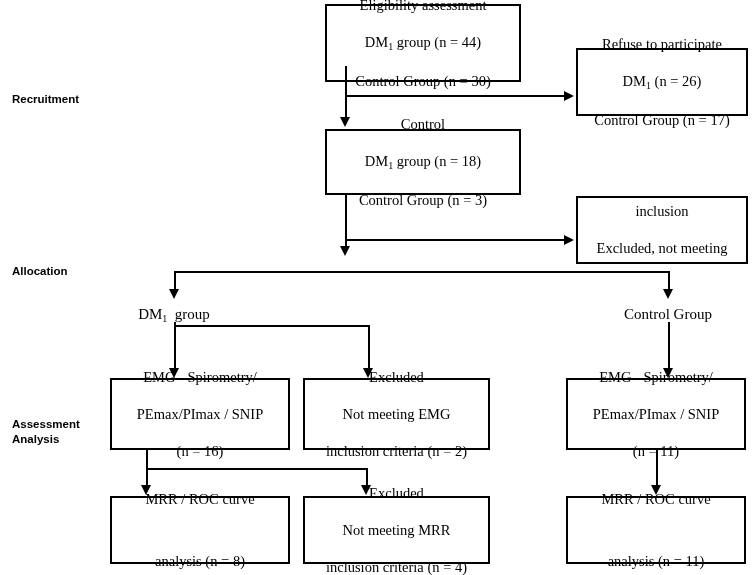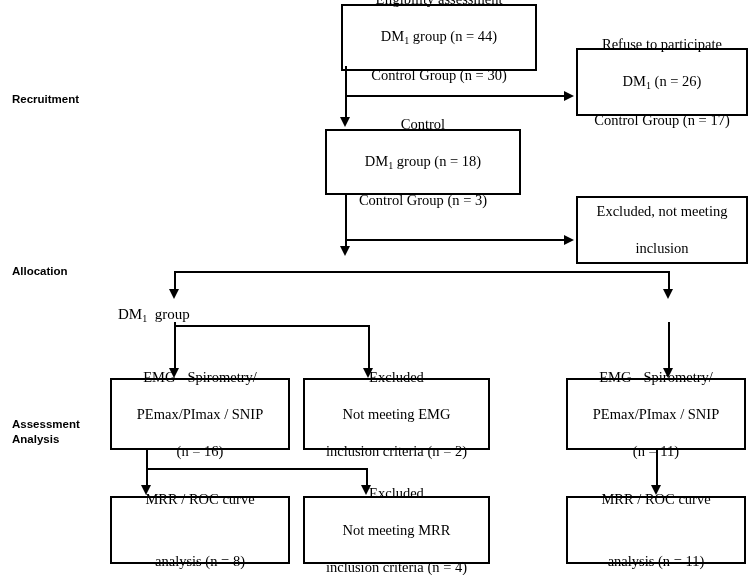--- a/index.html
+++ b/index.html
@@ -42,21 +42,21 @@
     white-space: pre-line;
     padding: 2px 4px;
   }
   
   .plain-label {
     position: absolute;
     font-size: 15px;
     line-height: 18px;
     color: #000000;
     white-space: pre;
-    text-align: left;
+    text-align: center;
   }
   
   .vline {
     position: absolute;
     width: 0;
     border-left: 2px solid #000000;
   }
   .hline {
     position: absolute;
     height: 0;
@@ -90,21 +90,21 @@
 
 <div id="canvas">
 
   <div class="stage-label" style="left:12px; top:92px;">Recruitment</div>
 
   <div class="stage-label" style="left:12px; top:264px;">Allocation</div>
 
   <div class="stage-label" style="left:12px; top:417px;">Assessment
 Analysis</div>
 
-  <div class="box" style="left:325px; top:4px; width:196px; height:67px;margin-left:16px;">
+  <div class="box" style="left:325px; top:4px; width:196px; height:78px;">
     <div>
       <div>Eligibility assessment</div>
       <div><span>DM</span><sub>1</sub><span>  group (n = 44)</span></div>
       <div>Control Group (n = 30)</div>
     </div>
   </div>
 
   <div class="box" style="left:576px; top:48px; width:172px; height:68px;font-family:Liberation Serif, serif;">
     <div>
       <div>Refuse to participate</div>
@@ -116,22 +116,22 @@
   <div class="box" style="left:325px; top:129px; width:196px; height:66px;">
     <div>
       <div>Control</div>
       <div><span>DM</span><sub>1</sub><span> group (n = 18)</span></div>
       <div>Control Group (n = 3)</div>
     </div>
   </div>
 
   <div class="box" style="left:576px; top:196px; width:172px; height:68px;">
     <div>
+      <div>inclusion</div>
       <div>Excluded, not meeting</div>
-      <div>inclusion</div>
     </div>
   </div>
 
   <div class="vline" style="left:345px; top:66px; height:52px;"></div>
   <div class="arrow-down" style="left:340px; top:117px;"></div>
 
   <div class="hline" style="left:345px; top:95px; width:220px;"></div>
   <div class="arrow-right" style="left:564px; top:91px;"></div>
 
   <div class="vline" style="left:345px; top:195px; height:52px;"></div>
@@ -143,20 +143,21 @@
   <div class="hline" style="left:174px; top:271px; width:496px;"></div>
 
   <div class="vline" style="left:174px; top:271px; height:20px;"></div>
   <div class="arrow-down" style="left:169px; top:289px;"></div>
 
   <div class="vline" style="left:668px; top:271px; height:20px;"></div>
   <div class="arrow-down" style="left:663px; top:289px;"></div>
 
   <div class="plain-label" style="left:118px; top:305px; width:112px;"><span>DM</span><sub>1</sub><span>  group</span></div>
 
+  <div class="plain-label" style="left:612px; top:305px; width:112px;">Control Group</div>
 
   <div class="vline" style="left:174px; top:322px; height:48px;"></div>
   <div class="arrow-down" style="left:169px; top:368px;"></div>
 
   <div class="hline" style="left:174px; top:325px; width:196px;"></div>
   <div class="vline" style="left:368px; top:325px; height:45px;"></div>
   <div class="arrow-down" style="left:363px; top:368px;"></div>
 
   <div class="vline" style="left:668px; top:322px; height:48px;"></div>
   <div class="arrow-down" style="left:663px; top:368px;"></div>

